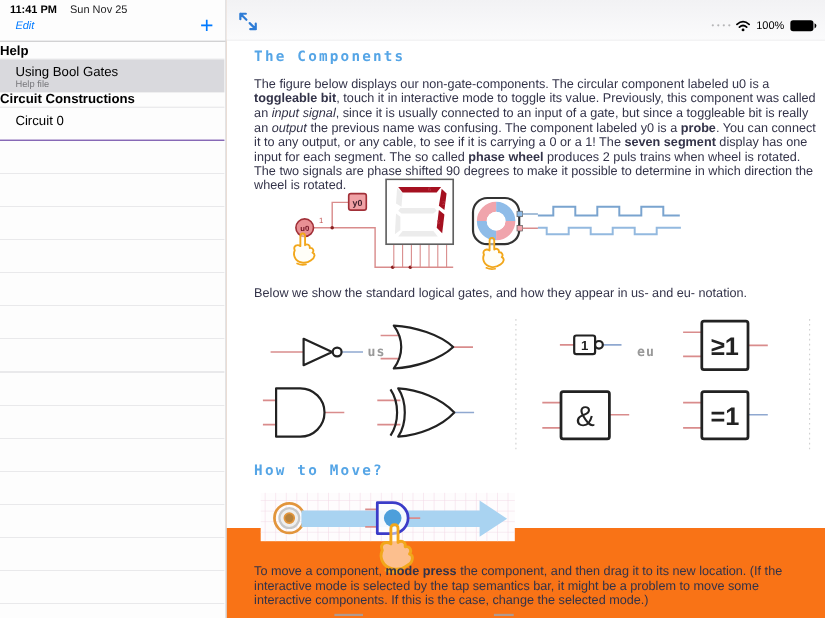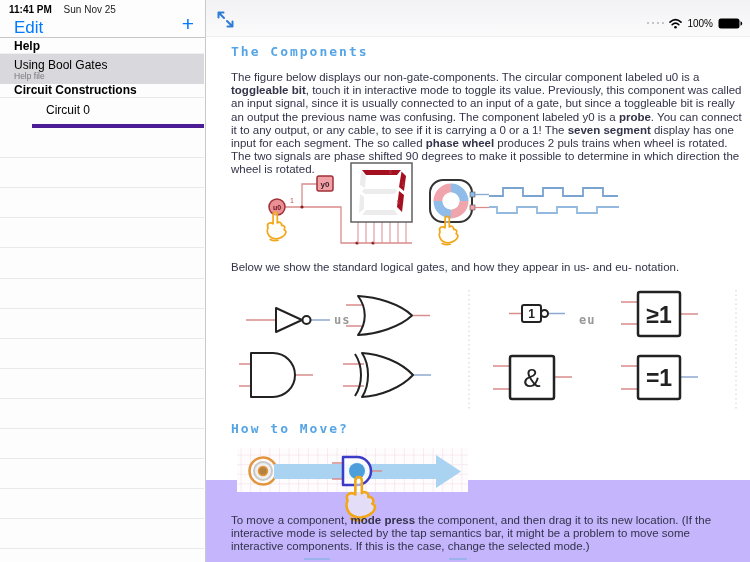--- a/index.html
+++ b/index.html
@@ -1,59 +1,59 @@
 <!DOCTYPE html>
 <html><head>
 <meta charset="utf-8">
 <style>
   html,body{margin:0;padding:0;background:#e9e9e9;}
-  .screen{position:relative;width:750px;height:562px;background:#c4b5fd;overflow:hidden;
+  .screen{position:relative;width:750px;height:562px;background:#f97316;overflow:hidden;
           font-family:"Liberation Sans",sans-serif;-webkit-font-smoothing:antialiased;}
   
   .statusbar{position:absolute;top:0;left:0;right:0;height:20px;z-index:9;font-size:10px;color:#000;}
   .sb-left{position:absolute;left:9px;top:4px;}
   .sb-time{font-weight:700;}
   .sb-date{margin-left:9px;font-weight:400;color:#1c1c1e;}
   .sb-right{position:absolute;right:7px;top:16px;display:flex;align-items:center;gap:5px;height:14px;}
   .cell-dots{display:flex;gap:2.5px;align-items:center;}
   .cell-dots i{width:2.6px;height:2.6px;border-radius:50%;background:#b5b5b7;display:block;}
   .bat-label{font-size:10px;color:#000;}
   
   .sidebar{position:absolute;left:0;top:0;width:206px;height:562px;background:#fdfdfd;
            border-right:1px solid #c9c9cb;box-sizing:border-box;}
-  .edit-btn{position:absolute;left:14px;top:18px;color:#007AFF;font-size:17px;cursor:pointer;}
+  .edit-btn{position:absolute;left:14px;top:18px;color:#007AFF;font-size:10px;cursor:pointer;font-style:italic;}
   .sb-title{position:absolute;top:18px;left:0;width:100%;text-align:center;font-weight:700;font-size:13px;color:#000;}
   .add-btn{position:absolute;right:11px;top:13px;color:#007AFF;font-size:21px;font-weight:300;line-height:21px;cursor:pointer;}
   .nav-sep{position:absolute;top:37px;left:0;width:100%;border-top:1px solid #c7c7c9;}
-  .srow{position:absolute;left:0;right:1px;box-sizing:border-box;padding-left:14px;color:#000;}
+  .srow{position:absolute;left:0;right:1px;box-sizing:border-box;color:#000;}
   .row-header1{top:38px;height:16px;font-size:12px;font-weight:600;line-height:16px;border-bottom:1px solid #efeff1;}
   .row-sel{top:54px;height:30px;background:#d9d9dd;}
   .row-sel .t1{position:absolute;top:4px;left:14px;font-size:12px;}
   .row-sel .t2{position:absolute;top:17px;left:14px;font-size:8.5px;color:#77777b;}
   .row-header2{top:84px;height:14px;font-size:12px;font-weight:600;line-height:13px;border-bottom:1px solid #e7e7e9;}
-  .row-item2{top:98px;height:30px;border-bottom:4px solid #4c1d95;margin-left:32px;}
+  .row-item2{top:98px;height:30px;border-bottom:1px solid #4c1d95;}
   .row-item2 .t1{position:absolute;top:5px;left:14px;font-size:12px;}
   .row-item2 .t2{position:absolute;top:36px;left:14px;font-size:10px;color:#8a8a8e;}
   .empty-rows{position:absolute;top:128px;bottom:0;left:0;right:1px;
     background:repeating-linear-gradient(to bottom,#fdfdfd 0 29.1px,#e9e9eb 29.1px 30.1px);}
   
   .content{position:absolute;left:206px;top:0;width:544px;height:480px;background:#fff;}
   .content-top{position:absolute;top:0;left:0;right:0;height:36px;
     background:linear-gradient(#f2f2f4,#fbfbfc);border-bottom:1px solid #eeeef0;}
   .expand-btn{position:absolute;left:8px;top:8px;width:22px;height:22px;cursor:pointer;}
   .doc-h{position:absolute;font-family:"DejaVu Sans Mono","Liberation Mono",monospace;
          font-weight:700;font-size:13px;letter-spacing:2px;color:#55a5e6;white-space:nowrap;}
   .h-comp{left:25px;top:44px;}
   .h-move{left:25px;top:421px;}
   .doc-p{position:absolute;left:25px;width:513px;font-size:11.5px;line-height:13.2px;color:#333349;}
   .p1{top:71px;}
   .p2{top:261px;}
   .p3{top:514px;}
   .b{font-weight:700;}
-  .i{}
+  .i{font-style:italic;}
   .fig{position:absolute;}
   .fig1{left:25px;top:162px;}
   .fig2{left:25px;top:288px;}
   .fig3{left:25px;top:445px;}
   .hint{position:absolute;border-top:2px solid #7fb3e3;opacity:.6;height:3px;}
   .hint1{left:98px;top:558px;width:26px;}
   .hint2{left:243px;top:558px;width:18px;}
   svg text{font-family:"Liberation Sans",sans-serif;}
   svg text.mono{font-family:"DejaVu Sans Mono","Liberation Mono",monospace;}
 </style>

